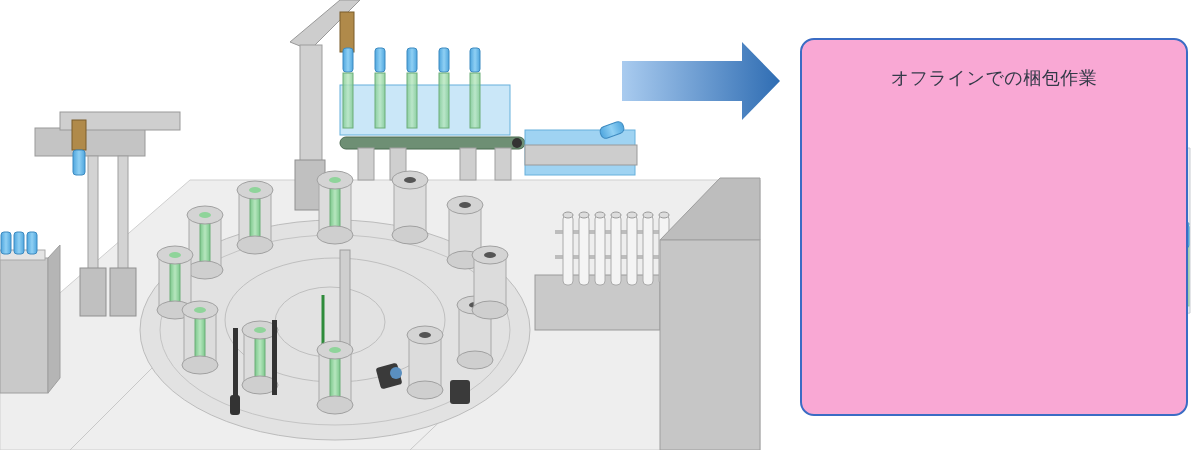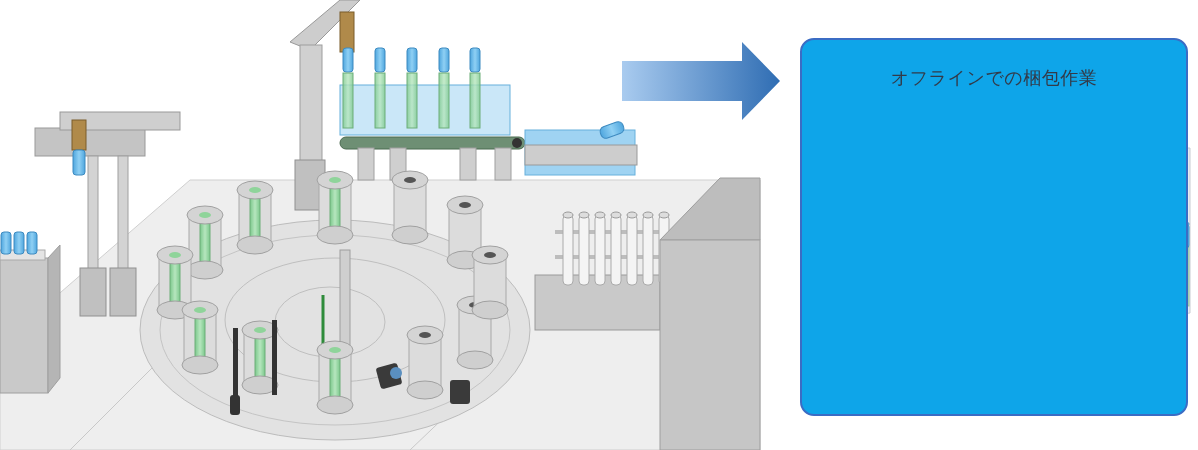--- a/index.html
+++ b/index.html
@@ -1,18 +1,18 @@
 <!DOCTYPE html>
 <html><head>
 <meta charset="utf-8">
 <style>
   html,body{margin:0;padding:0;background:#ffffff;}
   body{width:1198px;height:450px;position:relative;overflow:hidden;font-family:"DejaVu Sans",sans-serif;}
   #scene{position:absolute;left:0;top:0;width:1198px;height:450px;}
-  .panel{position:absolute;left:800px;top:38px;width:388px;height:378px;border:2px solid #3b6cc4;border-radius:14px;background:#0ea5e9;box-sizing:border-box;}
+  .panel{position:absolute;left:800px;top:38px;width:388px;height:378px;border:2px solid #3b6cc4;border-radius:14px;background:#f9a8d4;box-sizing:border-box;}
   .panel-title{position:absolute;left:0;right:0;top:26px;text-align:center;font-size:18px;color:#333a48;letter-spacing:0.5px;}
 </style>
 </head>
 <body>
 
 <svg id="scene" viewBox="0 0 1198 450" xmlns="http://www.w3.org/2000/svg">
   <defs>
     <linearGradient id="arrowGrad" x1="0" x2="1" y1="0" y2="0">
       <stop offset="0" stop-color="#a9cbef"></stop>
       <stop offset="1" stop-color="#2f6db3"></stop>

